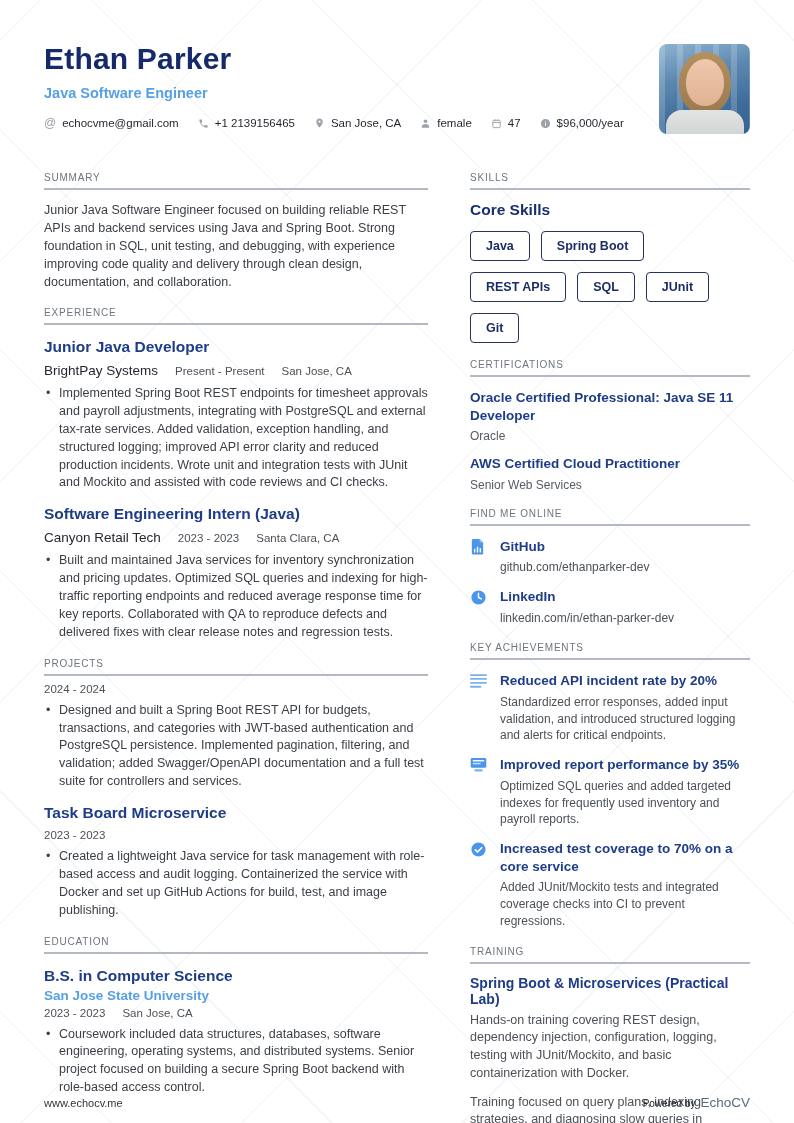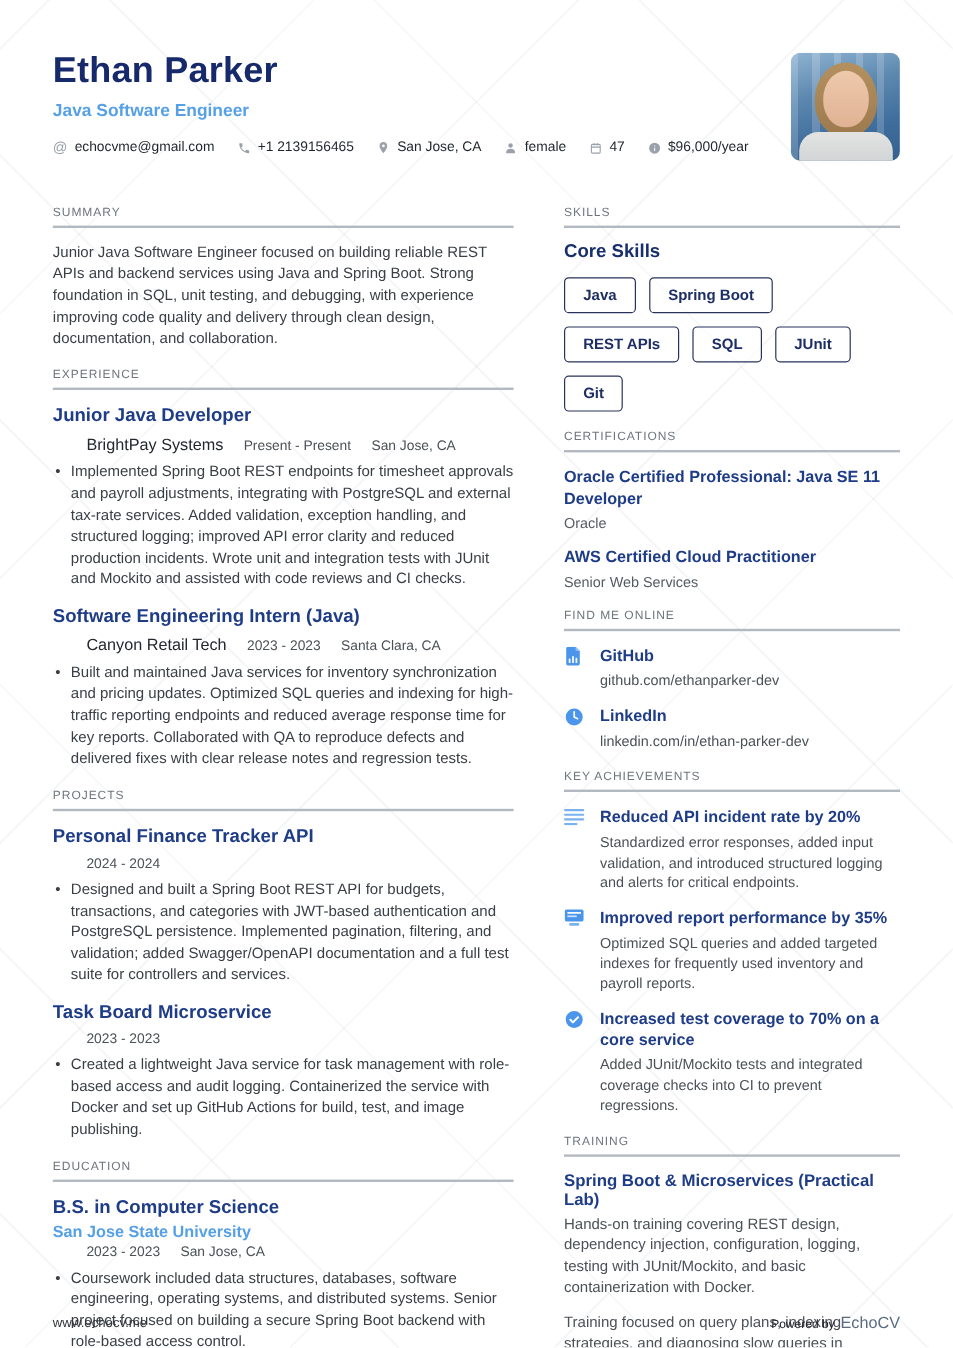--- a/index.html
+++ b/index.html
@@ -42,21 +42,21 @@
   .cols { display:flex; gap:42px; margin-top:22px; }
   .col-left { width:384px; flex:none; }
   .col-right { width:280px; flex:none; }
   
   .section { margin-bottom:16px; }
   .sec-label { font-size:10px; letter-spacing:0.8px; color:#6e757e; font-weight:400; }
   .sec-rule { height:2px; background:#b3b9c1; margin-top:5px; }
   
   .summary-text { margin-top:11px; font-size:12.5px; line-height:1.44; color:#3a3f46; }
   .entry-title { margin-top:13px; font-size:15.5px; font-weight:700; color:#1e3c87; }
-  .entry-meta { margin-top:7px; display:flex; align-items:flex-end; gap:17px;margin-left:28px; }
+  .entry-meta { margin-top:7px; display:flex; align-items:center; gap:17px; }
   .company { font-size:13.5px; color:#23272e; font-weight:500; }
   .meta-dim { font-size:11.5px; color:#4b5157; }
   .bullet { margin-top:7px; padding-left:15px; position:relative; font-size:12.5px; line-height:1.43; color:#3a3f46; }
   .bullet::before { content:"•"; position:absolute; left:2px; top:0; color:#3a3f46; }
   .school { margin-top:3px; font-size:13.5px; font-weight:700; color:#56a0e6; }
   
   .group-title { margin-top:11px; font-size:15.5px; font-weight:700; color:#17306b; }
   .chips { margin-top:12px; display:flex; flex-wrap:wrap; gap:11px; }
   .chip { border:1.6px solid #28335c; border-radius:4px; padding:7px 15px; font-size:12.5px; font-weight:700; color:#1c2e63; background:rgba(255,255,255,0.6); }
   .cert { margin-top:12px; }
@@ -177,21 +177,20 @@
           </div>
           <div class="bullet">Built and maintained Java services for inventory synchronization and pricing updates. Optimized SQL queries and indexing for high-traffic reporting endpoints and reduced average response time for key reports. Collaborated with QA to reproduce defects and delivered fixes with clear release notes and regression tests.</div>
         </div>
       </div>
 
       <div class="section">
         <div class="sec-label">PROJECTS</div>
         <div class="sec-rule"></div>
 
         <div>
-          <div class="entry-title">Personal Finance Tracker API</div>
           <div class="entry-meta">
             <span class="meta-dim">2024 - 2024</span>
           </div>
           <div class="bullet">Designed and built a Spring Boot REST API for budgets, transactions, and categories with JWT-based authentication and PostgreSQL persistence. Implemented pagination, filtering, and validation; added Swagger/OpenAPI documentation and a full test suite for controllers and services.</div>
         </div>
 
         <div>
           <div class="entry-title">Task Board Microservice</div>
           <div class="entry-meta">
             <span class="meta-dim">2023 - 2023</span>

